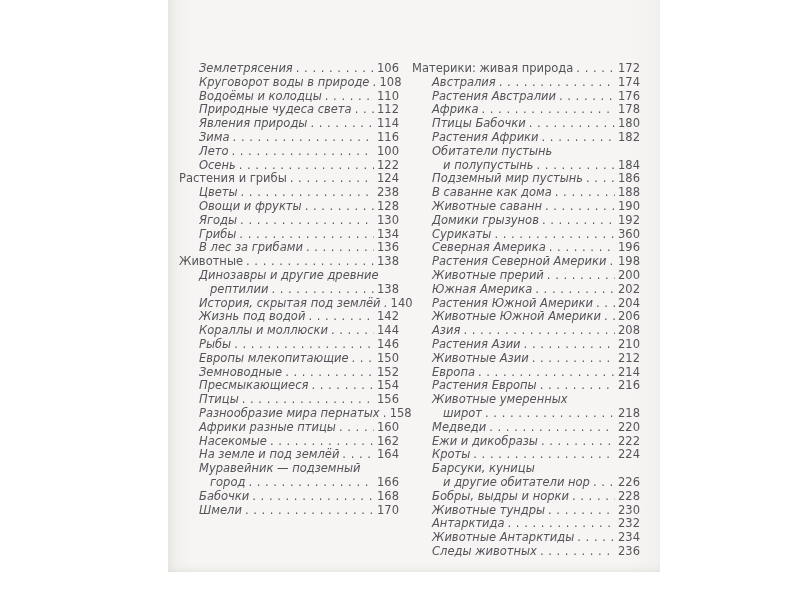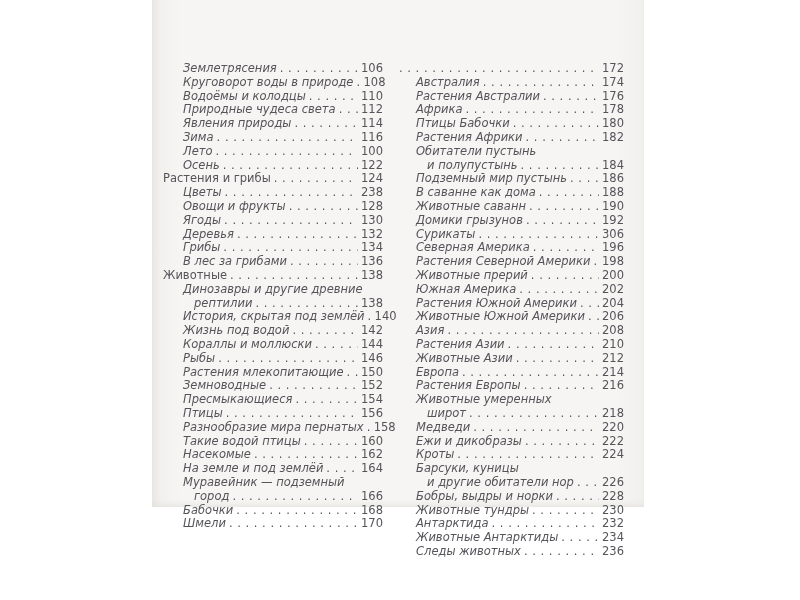--- a/index.html
+++ b/index.html
@@ -9,21 +9,21 @@
   }
   *{box-sizing:border-box;}
   html,body{margin:0;padding:0;}
   body{
     width:800px;height:600px;overflow:hidden;
     background:var(--canvas-bg);
     font-family:"DejaVu Sans", sans-serif;
     position:relative;
   }
   .page{
-    position:absolute;left:152px;top:0;width:492px;height:507px;
+    position:absolute;left:168px;top:0;width:492px;height:572px;
     background:linear-gradient(90deg,#e9e7e3 0px,#f2f1ee 9px,var(--page-bg) 28px,var(--page-bg) 94%,#f2f0ed 100%);
     box-shadow:inset 0 -6px 8px -6px #dddbd7;
   }
   .col{
     position:absolute;top:62px;
     font-size:11.5px;line-height:13.8px;
     color:var(--text);
   }
   .col-left{left:11px;width:220px;}
   .col-right{left:244px;width:228px;}
@@ -100,25 +100,20 @@
         <span class="label">Овощи и фрукты</span>
         <span class="leader"></span>
         <span class="num">128</span>
       </div>
       <div class="row">
         <span class="label">Ягоды</span>
         <span class="leader"></span>
         <span class="num">130</span>
       </div>
       <div class="row">
-        <span class="label">Деревья</span>
-        <span class="leader"></span>
-        <span class="num">132</span>
-      </div>
-      <div class="row">
         <span class="label">Грибы</span>
         <span class="leader"></span>
         <span class="num">134</span>
       </div>
       <div class="row">
         <span class="label">В лес за грибами</span>
         <span class="leader"></span>
         <span class="num">136</span>
       </div>
       <div class="row header">
@@ -148,21 +143,21 @@
         <span class="label">Кораллы и моллюски</span>
         <span class="leader"></span>
         <span class="num">144</span>
       </div>
       <div class="row">
         <span class="label">Рыбы</span>
         <span class="leader"></span>
         <span class="num">146</span>
       </div>
       <div class="row">
-        <span class="label">Растения млекопитающие</span>
+        <span class="label">Европы млекопитающие</span>
         <span class="leader"></span>
         <span class="num">150</span>
       </div>
       <div class="row">
         <span class="label">Земноводные</span>
         <span class="leader"></span>
         <span class="num">152</span>
       </div>
       <div class="row">
         <span class="label">Пресмыкающиеся</span>
@@ -173,21 +168,21 @@
         <span class="label">Птицы</span>
         <span class="leader"></span>
         <span class="num">156</span>
       </div>
       <div class="row">
         <span class="label">Разнообразие мира пернатых</span>
         <span class="leader"></span>
         <span class="num">158</span>
       </div>
       <div class="row">
-        <span class="label">Такие водой птицы</span>
+        <span class="label">Африки разные птицы</span>
         <span class="leader"></span>
         <span class="num">160</span>
       </div>
       <div class="row">
         <span class="label">Насекомые</span>
         <span class="leader"></span>
         <span class="num">162</span>
       </div>
       <div class="row">
         <span class="label">На земле и под землёй</span>
@@ -208,20 +203,21 @@
         <span class="num">168</span>
       </div>
       <div class="row">
         <span class="label">Шмели</span>
         <span class="leader"></span>
         <span class="num">170</span>
       </div>
     </div>
   <div class="col col-right" id="col-1">
       <div class="row header">
+        <span class="label">Материки: живая природа</span>
         <span class="leader"></span>
         <span class="num">172</span>
       </div>
       <div class="row">
         <span class="label">Австралия</span>
         <span class="leader"></span>
         <span class="num">174</span>
       </div>
       <div class="row">
         <span class="label">Растения Австралии</span>
@@ -267,21 +263,21 @@
         <span class="num">190</span>
       </div>
       <div class="row">
         <span class="label">Домики грызунов</span>
         <span class="leader"></span>
         <span class="num">192</span>
       </div>
       <div class="row">
         <span class="label">Сурикаты</span>
         <span class="leader"></span>
-        <span class="num">306</span>
+        <span class="num">360</span>
       </div>
       <div class="row">
         <span class="label">Северная Америка</span>
         <span class="leader"></span>
         <span class="num">196</span>
       </div>
       <div class="row">
         <span class="label">Растения Северной Америки</span>
         <span class="leader"></span>
         <span class="num">198</span>

